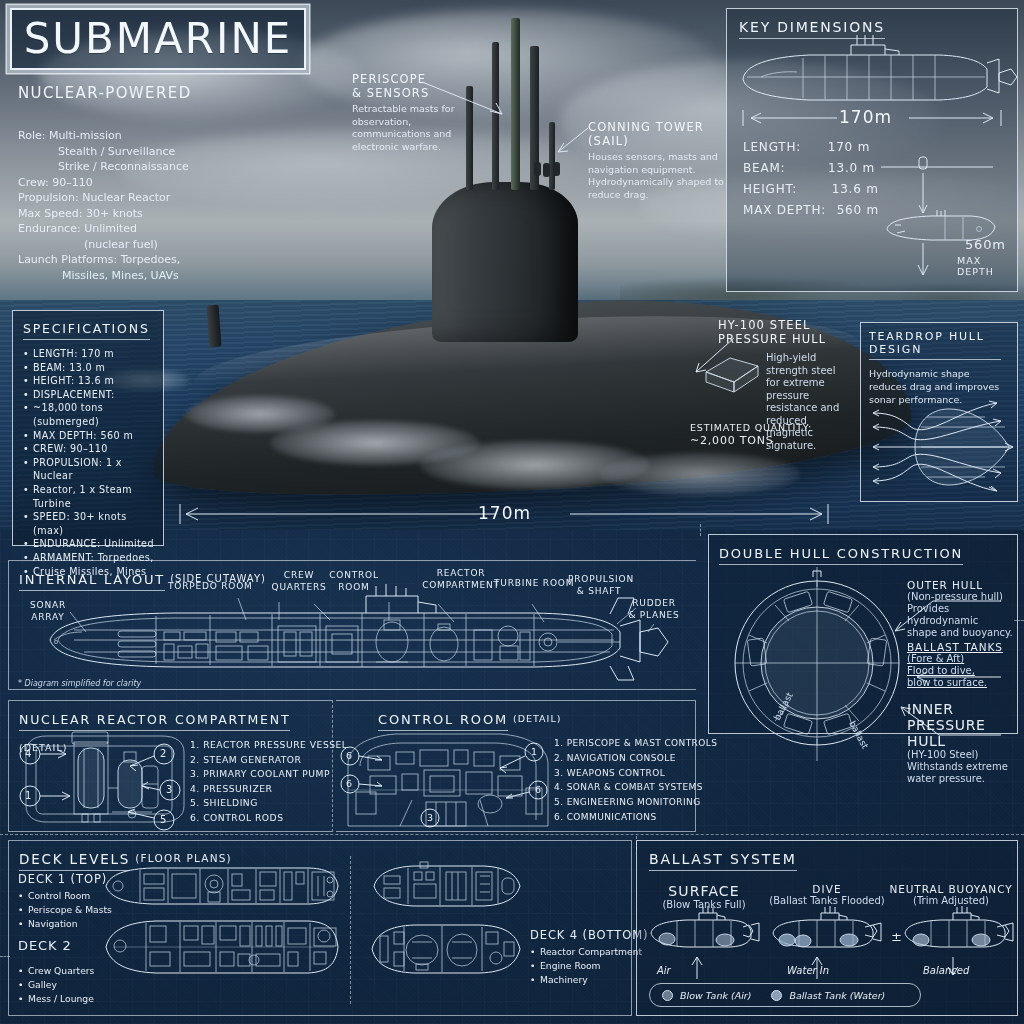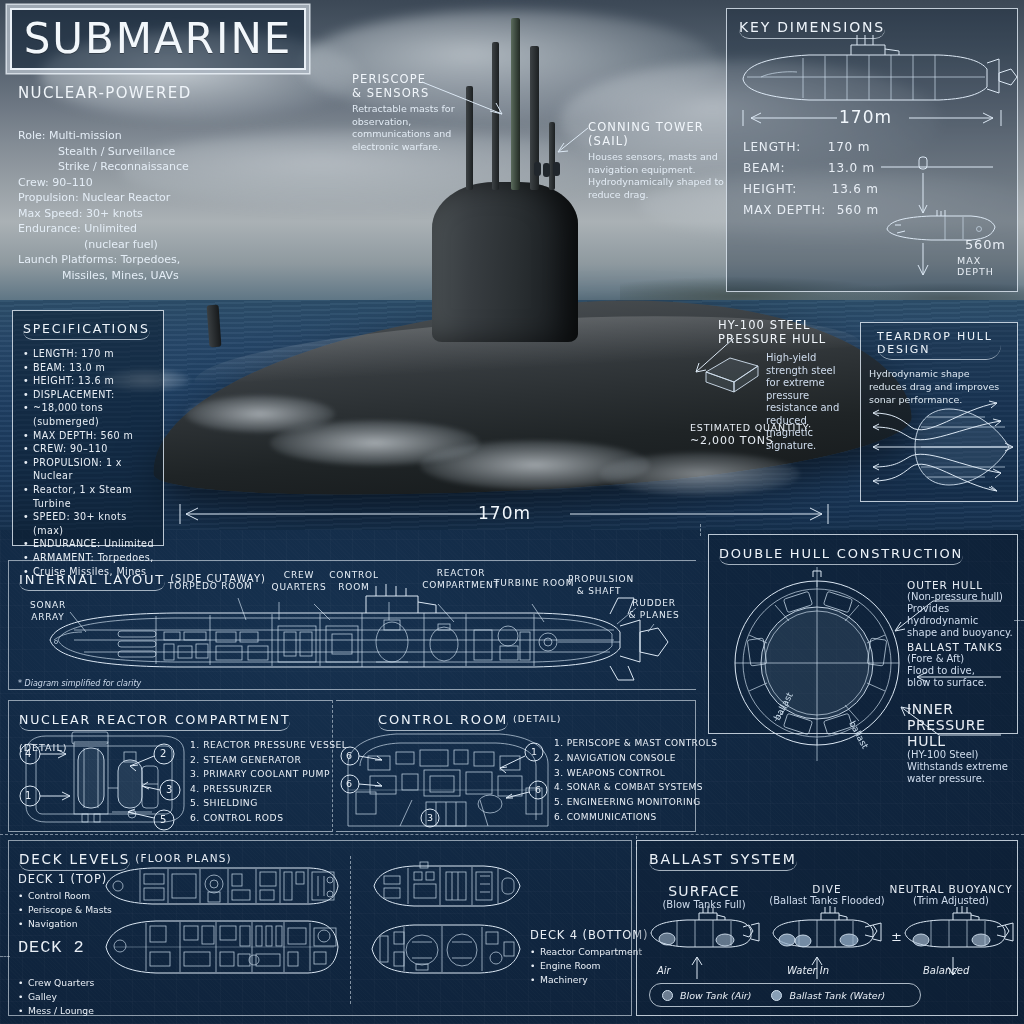--- a/index.html
+++ b/index.html
@@ -84,21 +84,21 @@
     background:
       repeating-linear-gradient(0deg, rgba(255,255,255,.018) 0 1px, rgba(0,0,0,0) 1px 22px),
       repeating-linear-gradient(90deg, rgba(255,255,255,.018) 0 1px, rgba(0,0,0,0) 1px 22px),
       radial-gradient(ellipse at 30% 20%, #16314f 0%, #102640 55%, #0d1f36 100%);
   }
   .grain{
     position:absolute; inset:0;
     background-image:repeating-linear-gradient(45deg, rgba(255,255,255,.012) 0 1px, rgba(0,0,0,0) 1px 3px);
     pointer-events:none;
   }
-  .ttl { letter-spacing:1.6px; font-weight:400;border-radius:21px; }
+  .ttl { letter-spacing:1.6px; font-weight:400; }
   .panel {
     position:absolute;
     border:1.5px solid rgba(226,236,245,.82);
     background:rgba(12,30,50,.30);
   }
   .panel-solid { background:rgba(10,26,44,.52); }
   .panel-title {
     font-size:14px; letter-spacing:1.8px; color:#eef4fa;
     border-bottom:1.5px solid rgba(226,236,245,.7);
     display:inline-block; padding-bottom:3px; margin-bottom:7px;
@@ -301,21 +301,21 @@
   <svg style="position:absolute;left:700px;top:352px;" width="64" height="48">
     <path class="stf" d="M6,20 L30,6 L58,14 L34,30 Z"></path>
     <path class="stf" d="M6,20 L6,30 L34,40 L34,30 Z"></path>
     <path class="stf" d="M34,30 L34,40 L58,24 L58,14 Z"></path>
   </svg>
   <div class="tiny" style="position:absolute;left:766px;top:352px;width:86px;line-height:12.5px;">High-yield strength steel for extreme pressure resistance and reduced magnetic signature.</div>
   <div style="position:absolute;left:690px;top:422px;font-size:9.5px;letter-spacing:.8px;">ESTIMATED QUANTITY:</div>
   <div style="position:absolute;left:690px;top:434px;font-size:11px;letter-spacing:.8px;">~2,000 TONS</div>
 
   <div class="panel" style="left:860px;top:322px;width:158px;height:180px;">
-    <div style="padding:7px 16px 0 8px;margin-left:8px;">
+    <div style="padding:7px 16px 0 8px;">
       <div class="panel-title ttl" style="font-size:11px">TEARDROP HULL DESIGN</div>
     </div>
     <div class="small" style="padding:0 8px 0 8px;">Hydrodynamic shape reduces drag and improves sonar performance.</div>
     <svg style="position:absolute;left:4px;top:74px;" width="152" height="100">
       <path class="stf" d="M50,50 C50,26 64,12 84,12 C110,12 134,32 144,50 C134,68 110,88 84,88 C64,88 50,74 50,50 Z"></path>
       <path class="st2" d="M56,30 L140,30 M56,50 L142,50 M56,70 L140,70 M62,20 L120,20 M62,80 L120,80"></path>
       <path class="st" d="M8,16 C28,16 36,22 46,30 C62,42 96,12 132,6"></path>
       <path class="st" d="M8,30 C28,30 34,34 44,40 C60,50 98,30 136,24"></path>
       <path class="st" d="M8,50 L148,50"></path>
       <path class="st" d="M8,70 C28,70 34,66 44,60 C60,50 98,70 136,76"></path>
@@ -483,21 +483,21 @@
       <path class="st" d="M42,122 L80,150 L142,150"></path>
         <path class="st" d="M42,122 L52,124 M42,122 L46,131"></path>
     </svg>
     <div style="position:absolute;left:296px;top:52px;width:0;"></div>
     <div style="position:absolute;left:198px;top:44px;width:106px;">
       <div style="font-size:10.5px;letter-spacing:.9px">OUTER HULL</div>
       <div class="tiny">(Non-pressure hull)</div>
       <div class="tiny">Provides hydrodynamic</div>
       <div class="tiny">shape and buoyancy.</div>
     </div>
-    <div style="position:absolute;left:198px;top:106px;width:106px;">
+    <div style="position:absolute;left:198px;top:106px;width:106px;text-decoration:underline;">
       <div style="font-size:10.5px;letter-spacing:.9px">BALLAST TANKS</div>
       <div class="tiny">(Fore &amp; Aft)</div>
       <div class="tiny">Flood to dive,</div>
       <div class="tiny">blow to surface.</div>
     </div>
     <div style="position:absolute;left:198px;top:166px;width:112px;">
       <div style="font-size:14px;letter-spacing:.6px">INNER PRESSURE HULL</div>
       <div class="tiny">(HY-100 Steel)</div>
       <div class="tiny">Withstands extreme</div>
       <div class="tiny">water pressure.</div>
@@ -625,21 +625,21 @@
   <div style="position:absolute;left:18px;top:872px;width:110px;">
     <div style="font-size:11.5px;letter-spacing:.9px;margin-bottom:3px;">DECK 1 (TOP)</div>
     <ul class="bul" style="font-size:9.2px;line-height:14px;">
       <li>Control Room</li>
       <li>Periscope &amp; Masts</li>
       <li>Navigation</li>
     </ul>
   </div>
 
   <div style="position:absolute;left:18px;top:938px;width:110px;">
-    <div style="font-size:17px;letter-spacing:.9px;margin-bottom:19px;font-family:Liberation Mono, monospace;">DECK 2</div>
+    <div style="font-size:13px;letter-spacing:.9px;margin-bottom:11px;">DECK 2</div>
     <ul class="bul" style="font-size:9.2px;line-height:14px;">
       <li>Crew Quarters</li>
       <li>Galley</li>
       <li>Mess / Lounge</li>
     </ul>
   </div>
 
 
   <div style="position:absolute;left:530px;top:928px;width:120px;">
     <div style="font-size:11.5px;letter-spacing:.9px;margin-bottom:3px;">DECK 4 (BOTTOM)</div>

